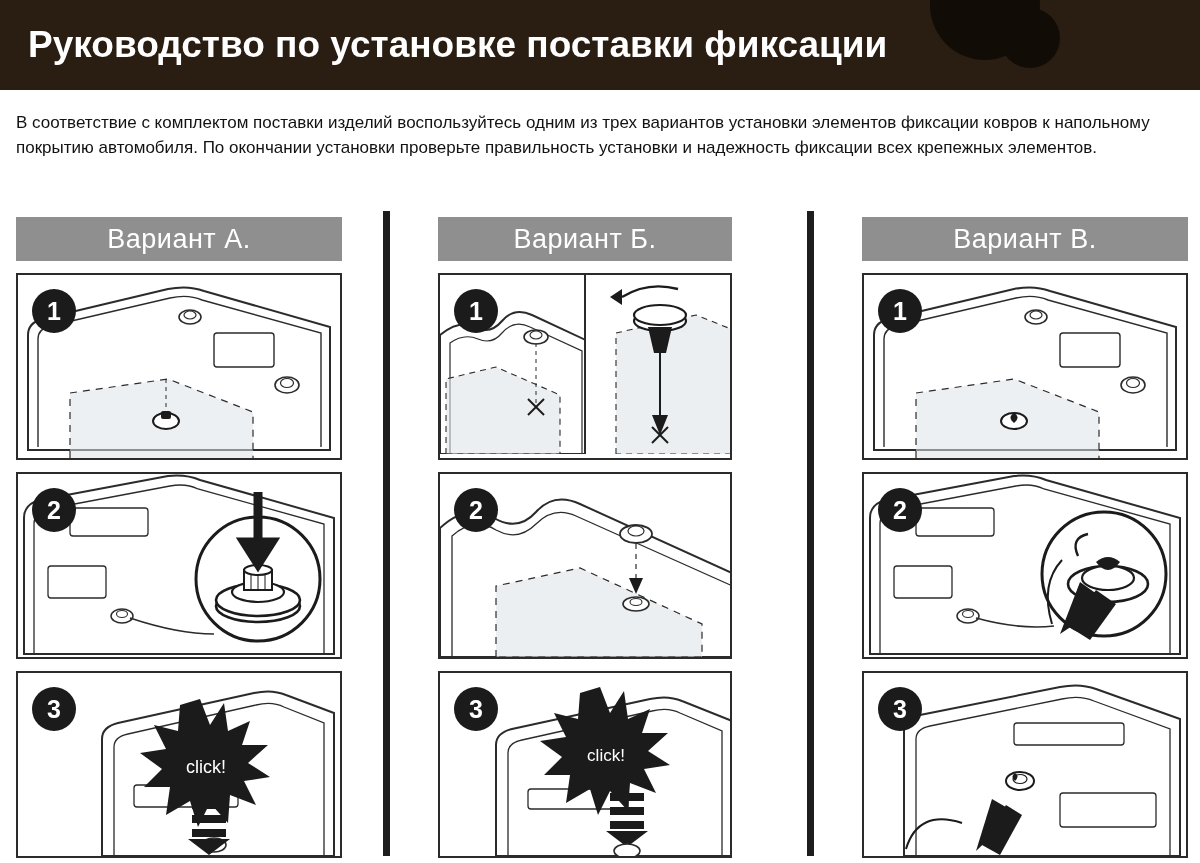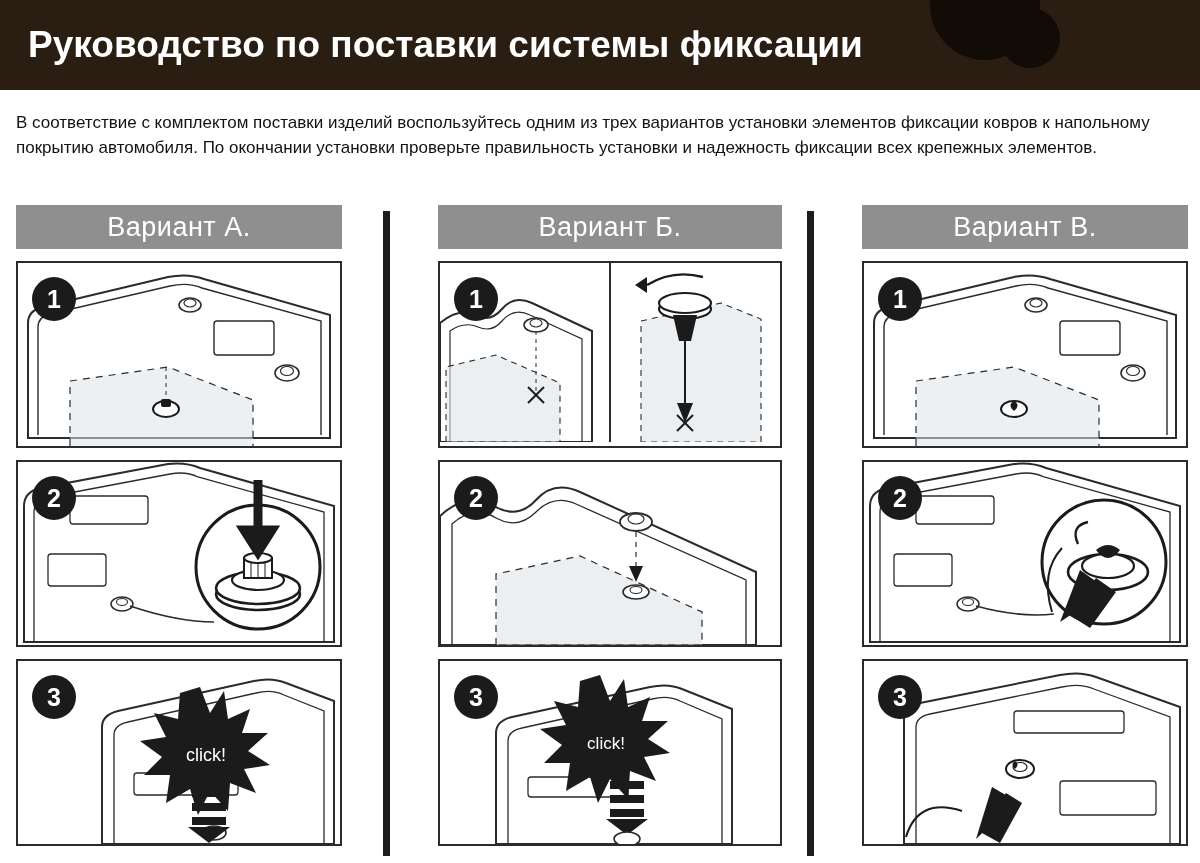--- a/index.html
+++ b/index.html
@@ -32,23 +32,23 @@
   }
   
   .intro{
     position:absolute;left:16px;top:110px;width:1168px;
     font-size:17px;line-height:25px;color:#121212;
   }
   
   .cols{
     position:absolute;left:0;top:205px;width:1200px;height:658px;
   }
-  .col{position:absolute;top:0;}
+  .col{position:absolute;top:12px;}
   .col-a{left:16px;width:326px;}
-  .col-b{left:438px;width:344px;}
+  .col-b{left:438px;width:294px;}
   .col-c{left:862px;width:326px;}
   .col-title{
     height:44px;background:#8f8f8f;color:#ffffff;
     font-size:27px;display:flex;align-items:center;justify-content:center;
     letter-spacing:.5px;
   }
   .divider{
     position:absolute;top:6px;width:7px;height:645px;background:#1d1d1d;
   }
   .div1{left:383px;}
@@ -69,21 +69,21 @@
   .split .half{position:relative;flex:1;overflow:hidden;}
   .split .half + .half{border-left:2px solid #2b2b2b;}
   svg{display:block;}
 </style>
 </head>
 <body>
 
 <div class="header">
   <div class="blob"></div>
   <div class="blob2"></div>
-  <h1>Руководство по поставки системы фиксации</h1>
+  <h1>Руководство по установке поставки фиксации</h1>
 </div>
 
 <div class="intro">В соответствие с комплектом поставки изделий воспользуйтесь одним из трех вариантов установки элементов фиксации ковров к напольному покрытию автомобиля. По окончании установки проверьте правильность установки и надежность фиксации всех крепежных элементов.</div>
 
 <div class="cols">
 
   <div class="divider div1"></div>
   <div class="divider div2"></div>
 
   <div class="col col-a">

